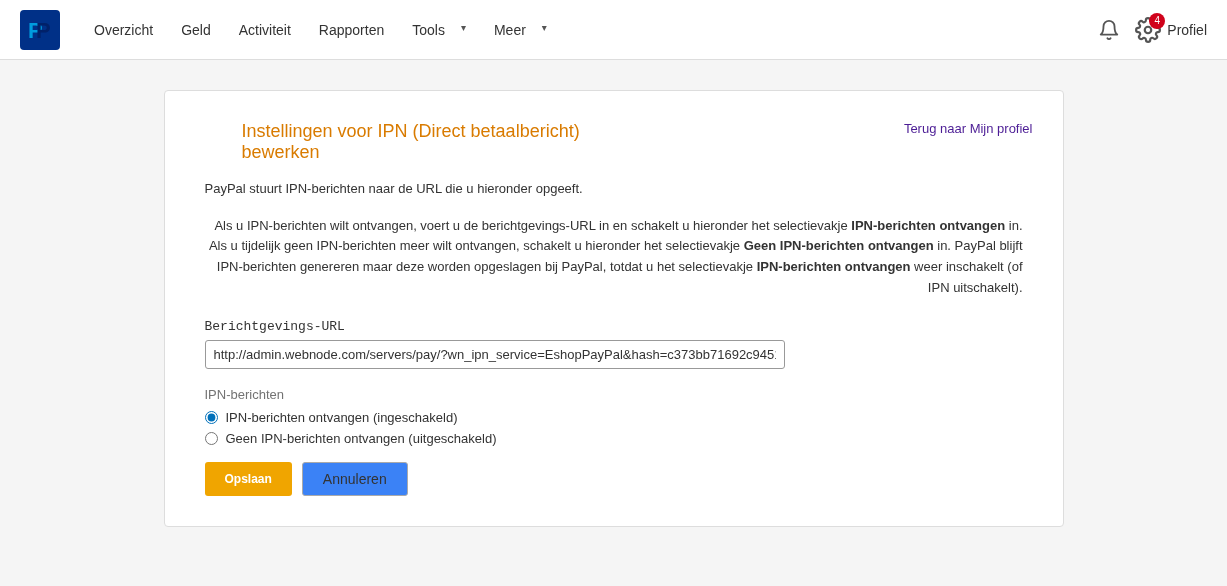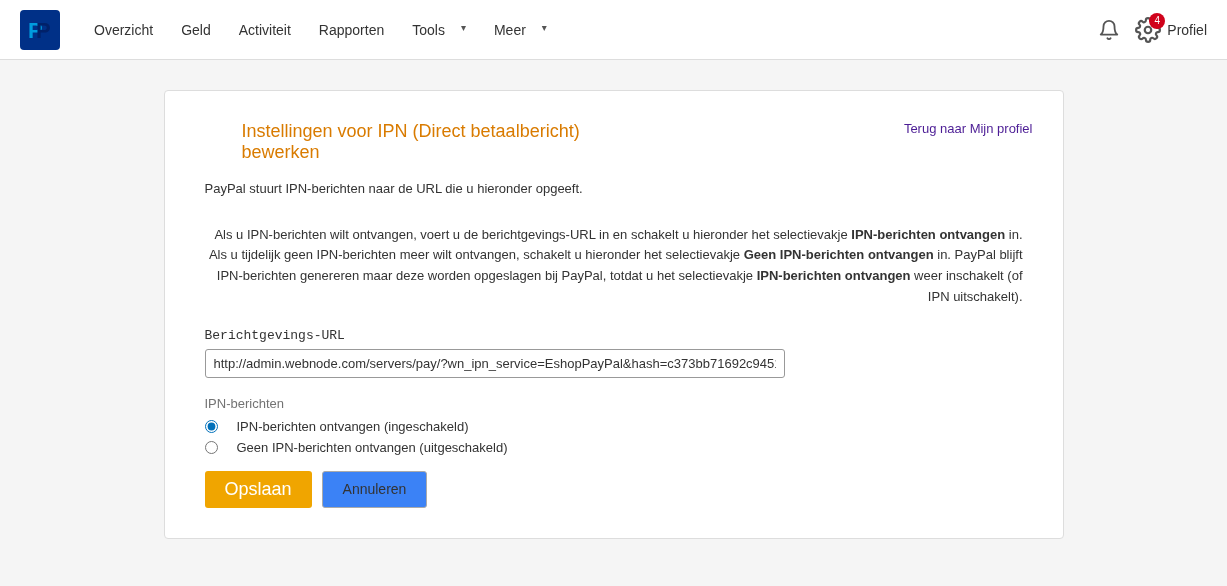--- a/index.html
+++ b/index.html
@@ -117,21 +117,21 @@
     .card-title {
       color: #d97b00;
       font-size: 18px;
       font-weight: normal;
       margin-bottom: 16px;
       margin-left: 37px;
     }
     .card-desc {
       font-size: 13px;
       color: #333;
-      margin-bottom: 26px;
+      margin-bottom: 17px;
       line-height: 1.5;
     }
     .card-desc-long {
       font-size: 13px;
       color: #333;
       margin-bottom: 20px;
       line-height: 1.6;
       text-align: right;
     }
     .card-desc-long strong { font-weight: bold; }
@@ -157,42 +157,42 @@
 
     .ipn-section-label {
       font-size: 13px;
       font-weight: normal;
       color: #737373;
       margin-bottom: 8px;
     }
     .radio-row {
       display: flex;
       align-items: center;
-      gap: 19px;
+      gap: 8px;
       margin-bottom: 6px;
       font-size: 13px;
     }
     .radio-row input[type="radio"] {
       accent-color: #0070ba;
       cursor: pointer;
     }
 
     .btn-row {
       display: flex;
       gap: 10px;
       margin-top: 16px;
     }
     .btn-opslaan {
       background: #f0a500;
       color: #fff;
       border: none;
       border-radius: 3px;
       padding: 8px 20px;
-      font-size: 18px;
-      font-weight: normal;
+      font-size: 12px;
+      font-weight: bold;
       cursor: pointer;
     }
     .btn-annuleren {
       background: #3b82f6;
       color: #333;
       border: 1px solid #aaa;
       border-radius: 3px;
       padding: 8px 20px;
       font-size: 14px;
       cursor: pointer;

